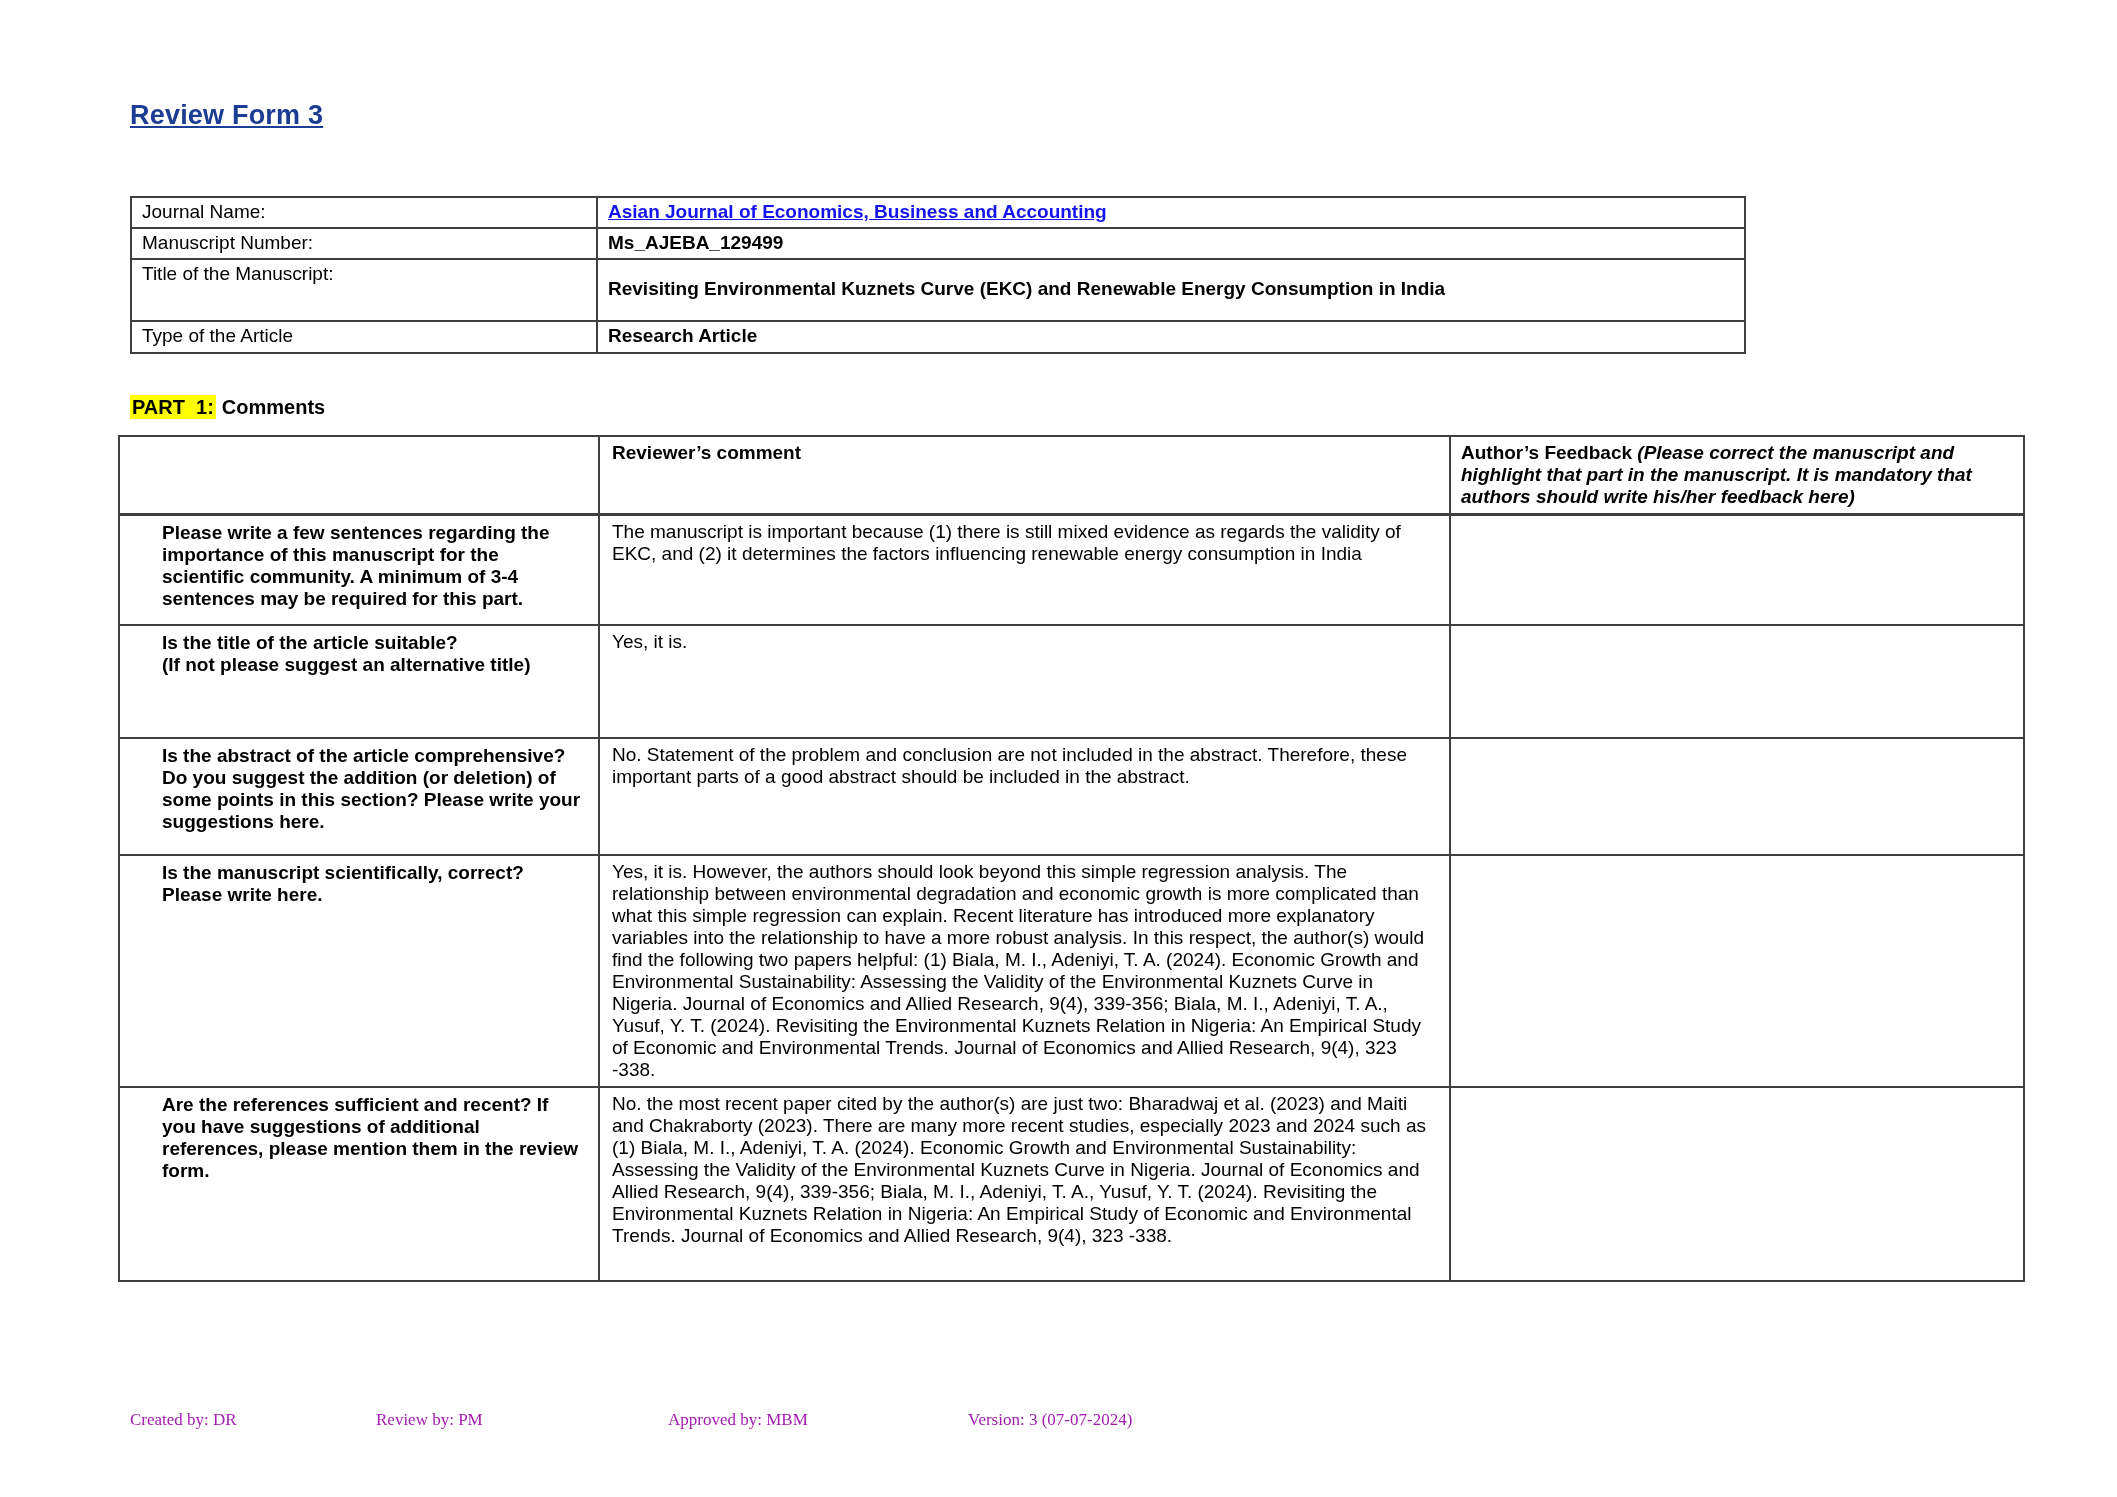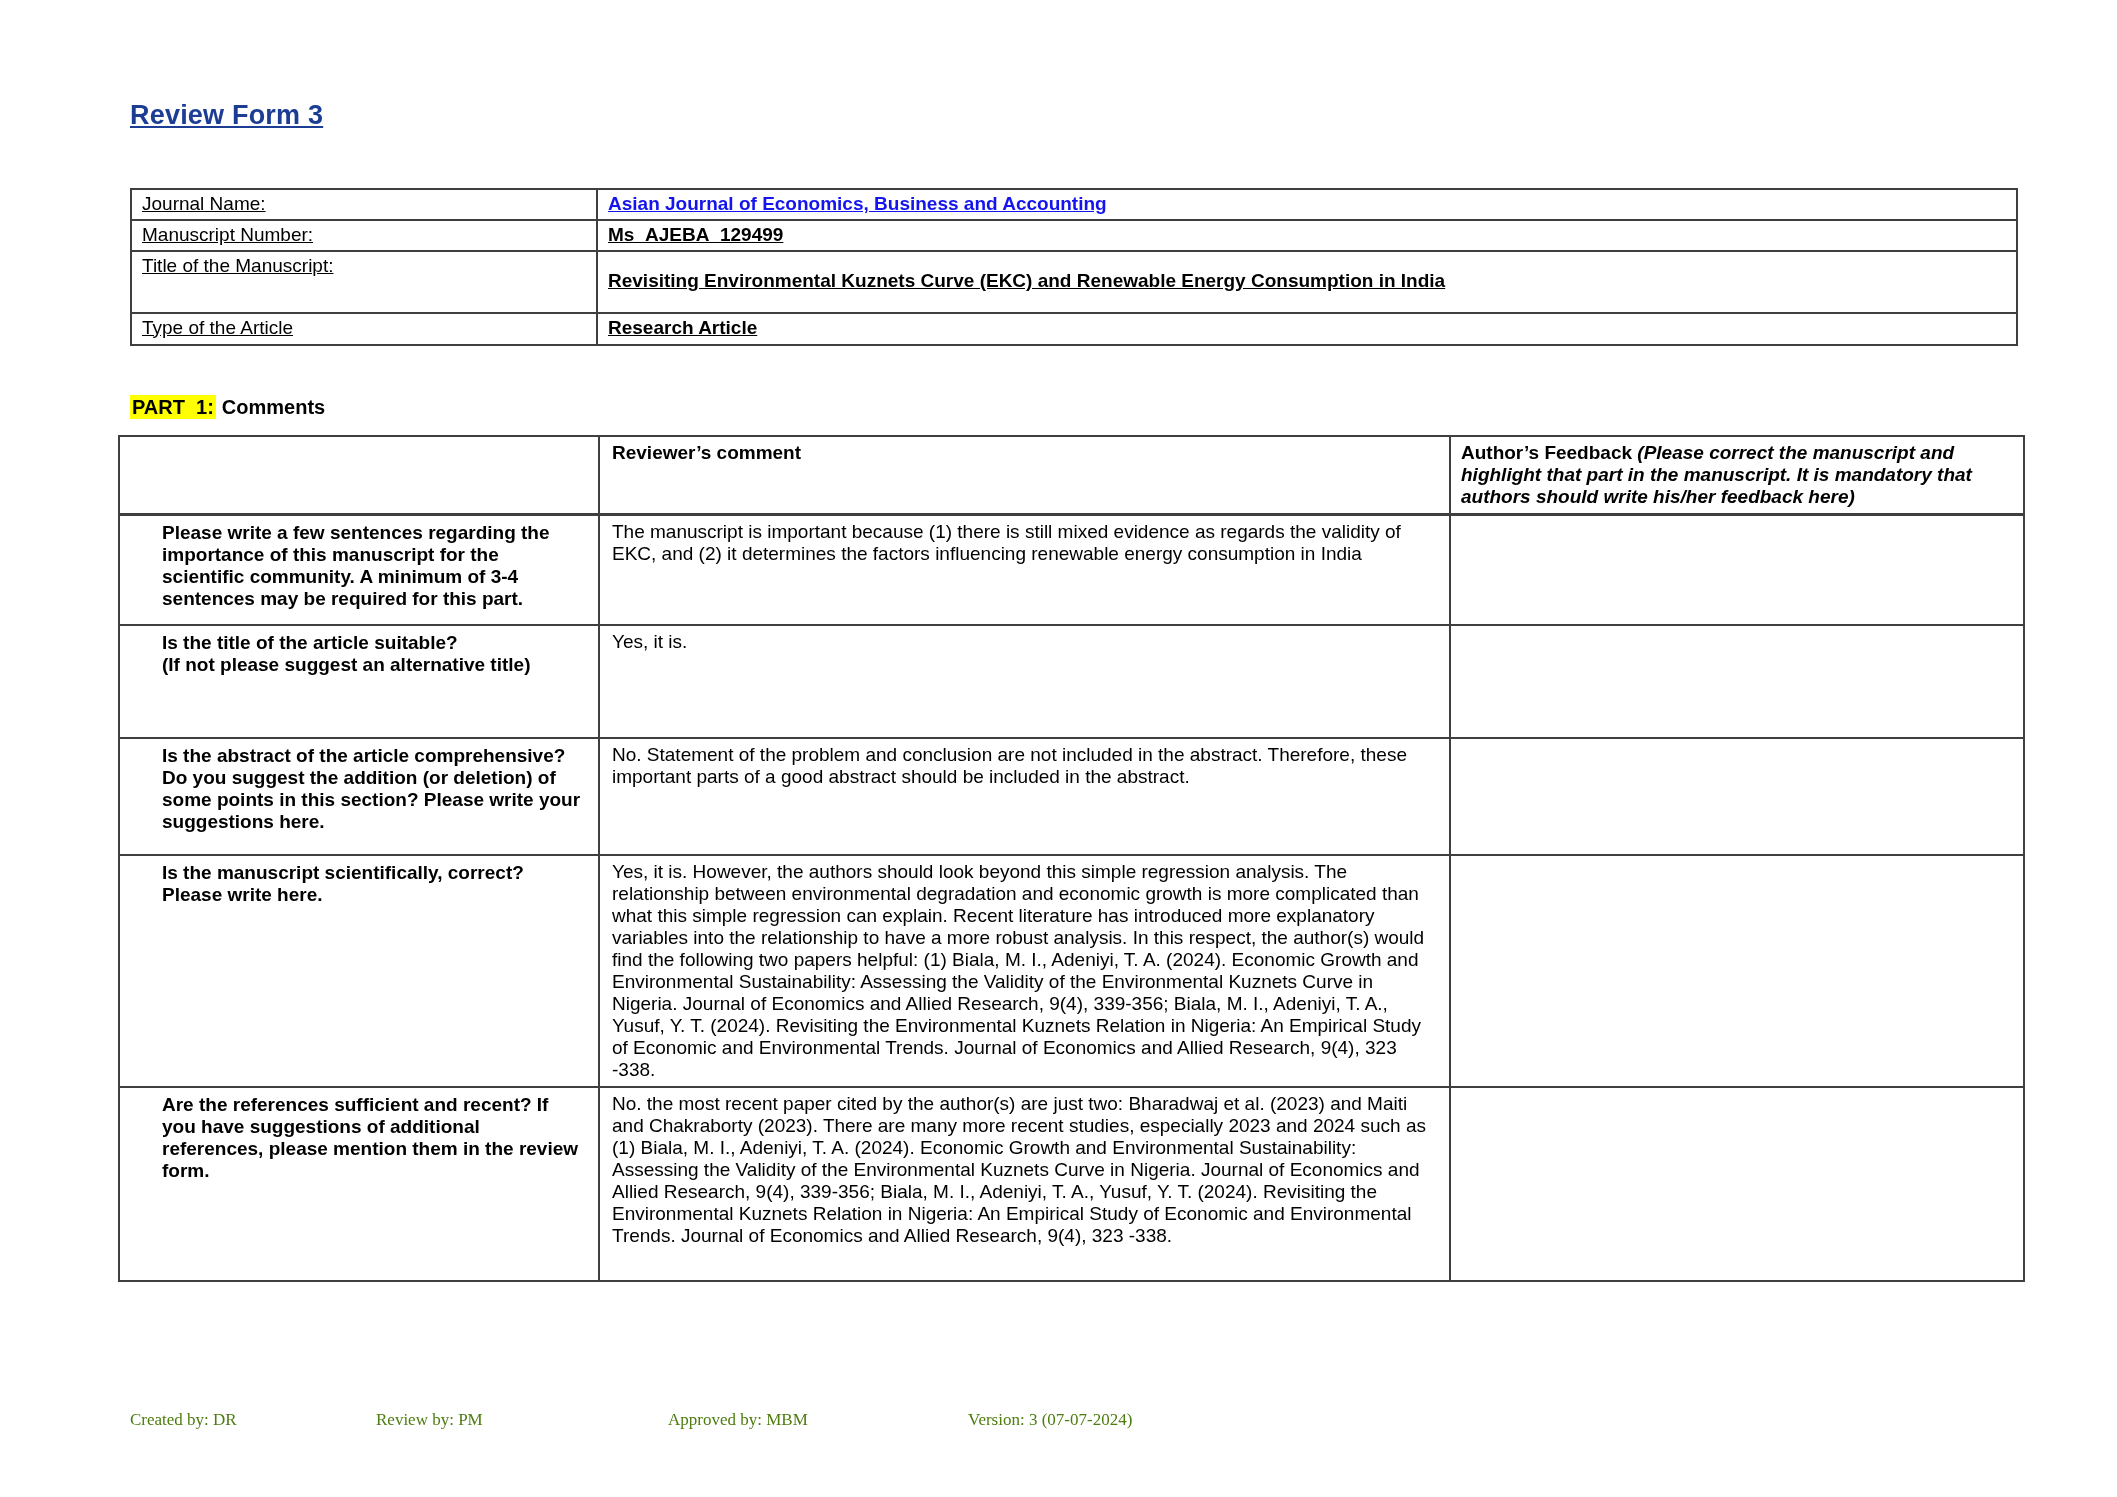--- a/index.html
+++ b/index.html
@@ -10,22 +10,22 @@
   }
   .doc-title {
     position:absolute; left:130px; top:100px;
     font-size:27px; font-weight:bold;
     color:var(--title-blue, #1c3d94);
     text-decoration:underline;
     letter-spacing:0.2px;
   }
   
   .info-table {
-    position:absolute; left:130px; top:188px; width:1888px;
-    border-collapse:collapse; table-layout:fixed;text-decoration:underline;
+    position:absolute; left:130px; top:196px; width:1616px;
+    border-collapse:collapse; table-layout:fixed;
   }
   .info-table td {
     border:2px solid #3f3f3f; font-size:19px;
     padding:3px 10px; vertical-align:top; line-height:1.2;
   }
   .info-table col.c1 { width:466px; }
   .info-table tr.r-journal   { height:30px; }
   .info-table tr.r-number    { height:30px; }
   .info-table tr.r-title     { height:62px; }
   .info-table tr.r-type      { height:32px; }
@@ -63,21 +63,21 @@
     line-height:1.3; font-size:19.5px;
   }
   .a-cell { padding:5px 14px 5px 12px;margin-left:15px; }
   .f-cell { padding:5px 10px; }
   .hdr-comment { font-weight:bold; padding:5px 12px; }
   .hdr-feedback { padding:5px 10px; }
   .hdr-feedback .fb-bold { font-weight:bold; }
   .hdr-feedback .fb-note { font-style:italic; }
   
   .footer { position:absolute; top:1410px; left:0; width:2117px; height:30px;
-    font-family:"Liberation Serif", serif; font-size:17px; color:#4d7c0f; }
+    font-family:"Liberation Serif", serif; font-size:17px; color:#a21caf; }
   .footer span { position:absolute; white-space:nowrap; }
   .footer .f-created  { left:130px; }
   .footer .f-checked  { left:376px; }
   .footer .f-approved { left:628px;margin-left:40px; }
   .footer .f-version  { left:968px; }
 </style>
 </head>
 <body>
 
 <div class="doc-title">Review Form 3</div>

